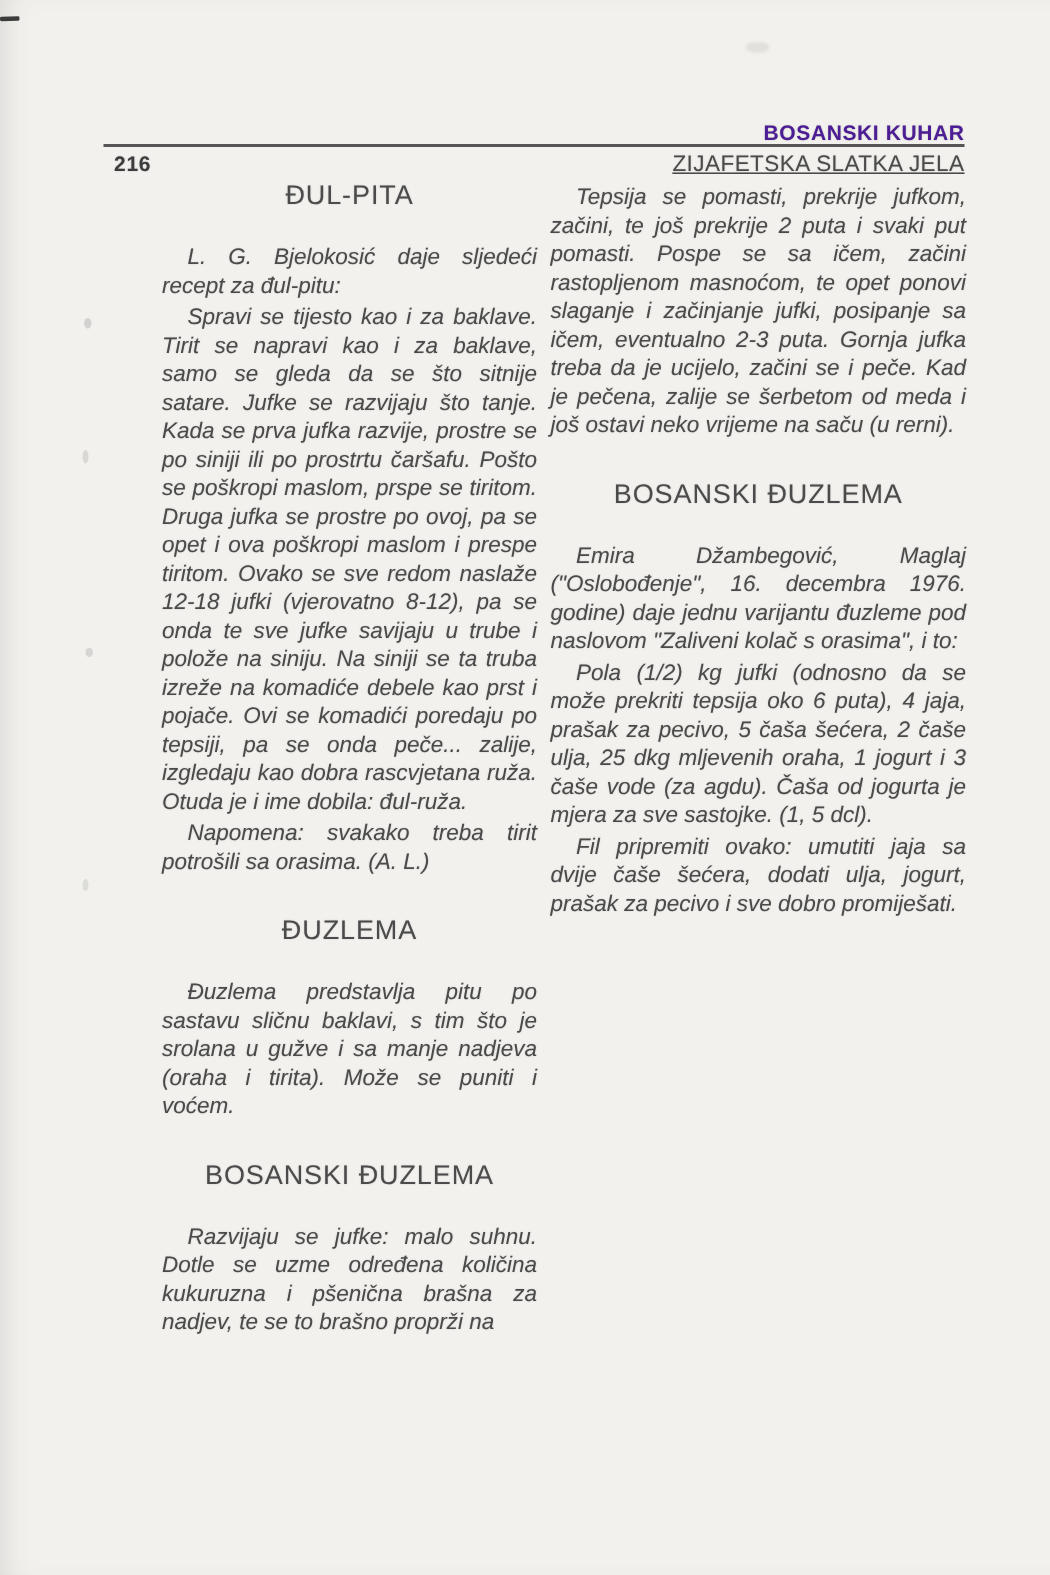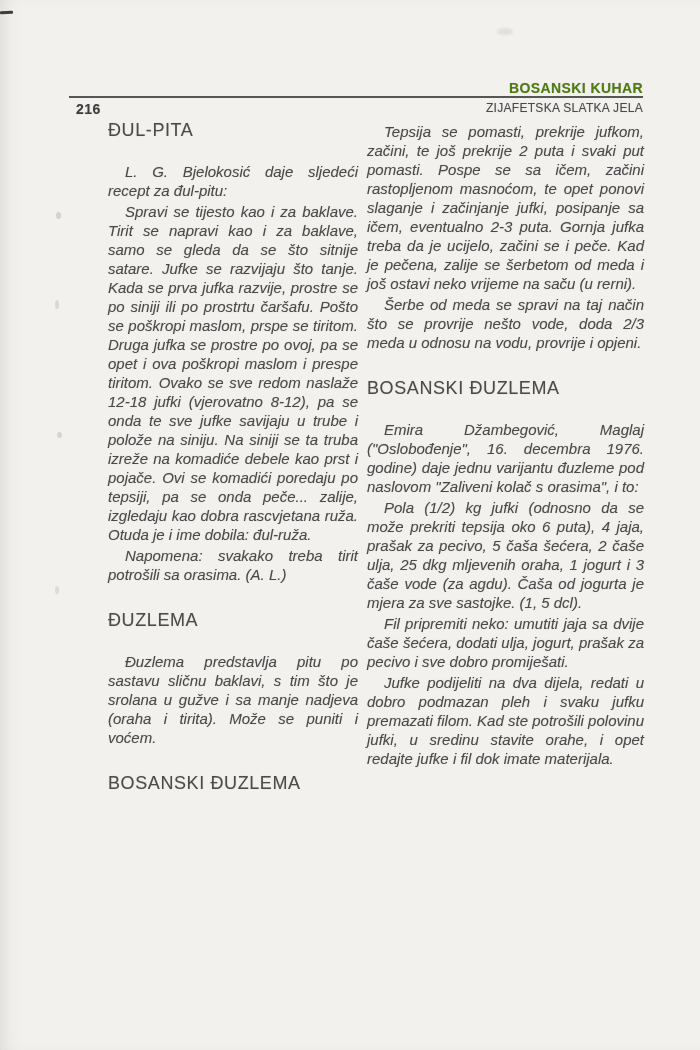--- a/index.html
+++ b/index.html
@@ -23,21 +23,21 @@
     color: #474747;
   }
   
   .book-title {
     position: absolute;
     top: 80px;
     right: 57px;
     font-size: 14px;
     font-weight: bold;
     letter-spacing: 0.4px;
-    color: #4d7c0f;
+    color: #4c1d95;
     text-shadow: 0 0 1px rgba(80,80,80,0.35);
     white-space: nowrap;
   }
   .header-rule {
     position: absolute;
     top: 96px;
     left: 69px;
     width: 574px;
     height: 2px;
     background: #565656;
@@ -49,46 +49,47 @@
     font-size: 14px;
     font-weight: bold;
     letter-spacing: 0.5px;
     color: #3d3d3d;
     text-shadow: 0 0 1px rgba(80,80,80,0.35);
   }
   .section-title {
     position: absolute;
     top: 101px;
     right: 57px;
-    font-size: 12px;
+    font-size: 15px;
     font-weight: normal;
     letter-spacing: 0.3px;
     color: #4a4a4a;
     text-shadow: 0 0 1px rgba(90,90,90,0.35);
     white-space: nowrap;
+    text-decoration: underline;
   }
   
   .column {
     position: absolute;
     font-size: 15px;
     line-height: 19px;
     color: #4a4a4a;
     text-align: justify;
     text-shadow: 0 0 1px rgba(100,100,100,0.35);
   }
   .col-left  { left: 108px; top: 120px; width: 250px; }
   .col-right { left: 367px; top: 122px; width: 277px; }
   .column h2 {
     font-size: 18px;
     line-height: 20px;
     font-weight: normal;
     letter-spacing: 0.6px;
     color: #4b4b4b;
     margin: 26px 0 22px 0;
-    text-align: left;
+    text-align: center;
   }
   .column h2:first-child { margin-top: 0; }
   .column p {
     margin: 0;
   }
   .column p + p { margin-top: 2px; }
   .column p.indent { text-indent: 17px; font-style: italic; }
   
   .artifact { position: absolute; pointer-events: none; }
   .dash-artifact {
@@ -124,24 +125,23 @@
   <div class="section-title">ZIJAFETSKA SLATKA JELA</div>
 
   <div class="column col-left" id="col-left">
       <h2>ĐUL-PITA</h2>
       <p class="indent">L. G. Bjelokosić daje sljedeći recept za đul-pitu:</p>
       <p class="indent">Spravi se tijesto kao i za baklave. Tirit se napravi kao i za baklave, samo se gleda da se što sitnije satare. Jufke se razvijaju što tanje. Kada se prva jufka razvije, prostre se po siniji ili po prostrtu čaršafu. Pošto se poškropi maslom, prspe se tiritom. Druga jufka se prostre po ovoj, pa se opet i ova poškropi maslom i prespe tiritom. Ovako se sve redom naslaže 12-18 jufki (vjerovatno 8-12), pa se onda te sve jufke savijaju u trube i polože na siniju. Na siniji se ta truba izreže na komadiće debele kao prst i pojače. Ovi se komadići poredaju po tepsiji, pa se onda peče... zalije, izgledaju kao dobra rascvjetana ruža. Otuda je i ime dobila: đul-ruža.</p>
       <p class="indent">Napomena: svakako treba tirit potrošili sa orasima. (A. L.)</p>
       <h2>ĐUZLEMA</h2>
       <p class="indent">Đuzlema predstavlja pitu po sastavu sličnu baklavi, s tim što je srolana u gužve i sa manje nadjeva (oraha i tirita). Može se puniti i voćem.</p>
       <h2>BOSANSKI ĐUZLEMA</h2>
+      <p class="indent">Razvijaju se jufke: malo suhnu. Dotle se uzme određena količina kukuruzna i pšenična brašna za nadjev, te se to brašno proprži na</p>
     </div>
   <div class="column col-right" id="col-right">
       <p class="indent">Tepsija se pomasti, prekrije jufkom, začini, te još prekrije 2 puta i svaki put pomasti. Pospe se sa ičem, začini rastopljenom masnoćom, te opet ponovi slaganje i začinjanje jufki, posipanje sa ičem, eventualno 2-3 puta. Gornja jufka treba da je ucijelo, začini se i peče. Kad je pečena, zalije se šerbetom od meda i još ostavi neko vrijeme na saču (u rerni).</p>
-      <p class="indent">Šerbe od meda se spravi na taj način što se provrije nešto vode, doda 2/3 meda u odnosu na vodu, provrije i opjeni.</p>
       <h2>BOSANSKI ĐUZLEMA</h2>
       <p class="indent">Emira Džambegović, Maglaj ("Oslobođenje", 16. decembra 1976. godine) daje jednu varijantu đuzleme pod naslovom "Zaliveni kolač s orasima", i to:</p>
       <p class="indent">Pola (1/2) kg jufki (odnosno da se može prekriti tepsija oko 6 puta), 4 jaja, prašak za pecivo, 5 čaša šećera, 2 čaše ulja, 25 dkg mljevenih oraha, 1 jogurt i 3 čaše vode (za agdu). Čaša od jogurta je mjera za sve sastojke. (1, 5 dcl).</p>
-      <p class="indent">Fil pripremiti neko: umutiti jaja sa dvije čaše šećera, dodati ulja, jogurt, prašak za pecivo i sve dobro promiješati.</p>
-      <p class="indent">Jufke podijeliti na dva dijela, redati u dobro podmazan pleh i svaku jufku premazati filom. Kad ste potrošili polovinu jufki, u sredinu stavite orahe, i opet redajte jufke i fil dok imate materijala.</p>
+      <p class="indent">Fil pripremiti ovako: umutiti jaja sa dvije čaše šećera, dodati ulja, jogurt, prašak za pecivo i sve dobro promiješati.</p>
     </div>
 
 </div>
 
 </body></html>

